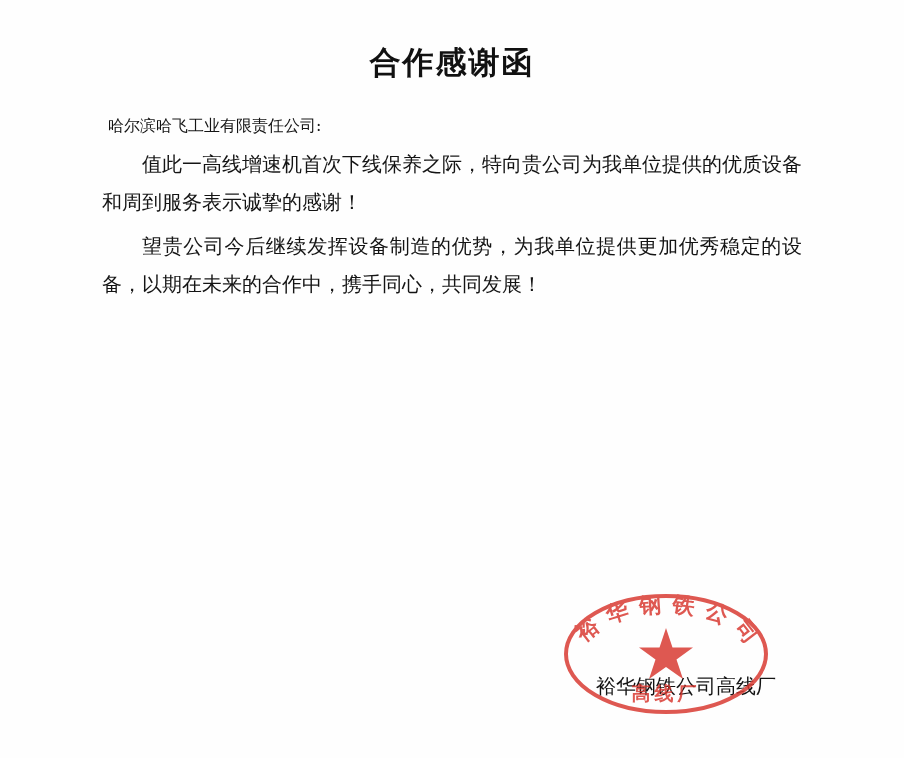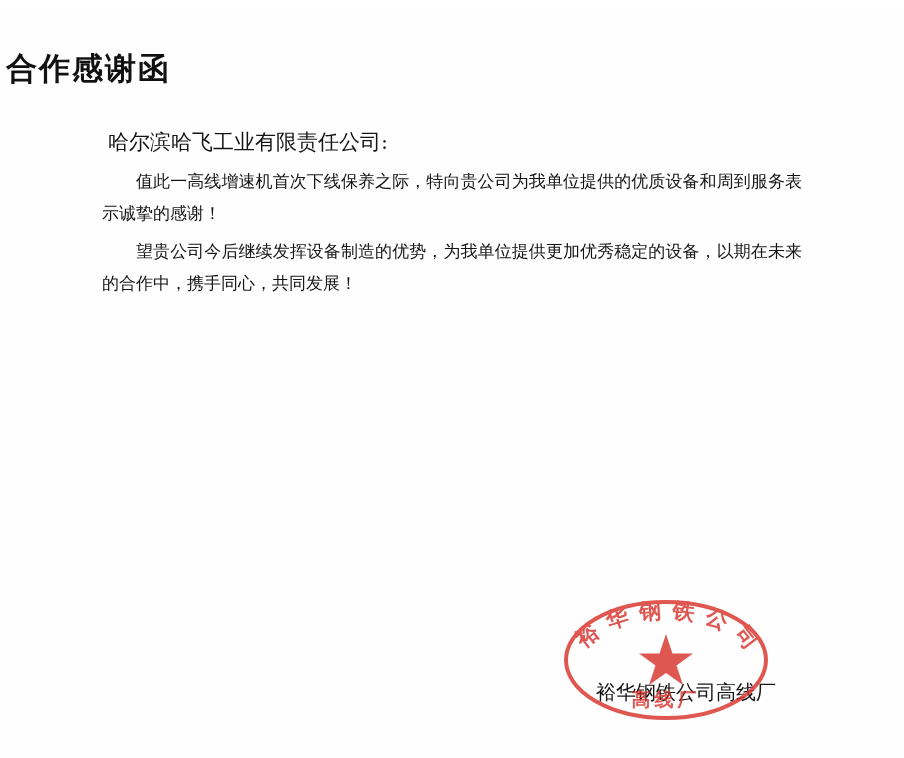--- a/index.html
+++ b/index.html
@@ -16,42 +16,43 @@
   }
   .page {
     position: relative;
     width: 904px;
     height: 758px;
     background: #fefefe;
     box-sizing: border-box;
     padding: 0;
   }
   .doc-title {
+    text-align: center;
     font-size: 31px;
     font-weight: bold;
     letter-spacing: 2px;
-    margin: 6px;
+    margin: 0;
     padding-top: 42px;
     font-family: "DejaVu Serif", "Liberation Serif", serif;
     color: #111;
   }
   .body-block {
     margin: 0 auto;
     width: 700px;
     padding-top: 30px;
   }
   .salutation {
-    font-size: 21px;
+    font-size: 16px;
     line-height: 1.55;
     margin: 0 0 6px 0;
     padding-left: 6px;
     color: #141414;
   }
   p.para {
-    font-size: 17px;
+    font-size: 20px;
     line-height: 1.92;
     margin: 5px 0 2px 0;
     text-align: justify;
     text-justify: inter-ideograph;
     text-indent: 2em;
     color: #141414;
   }
   .signature-area {
     position: absolute;
     right: 128px;

